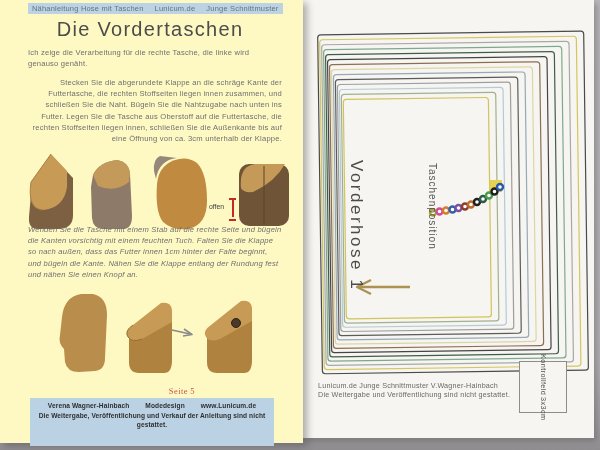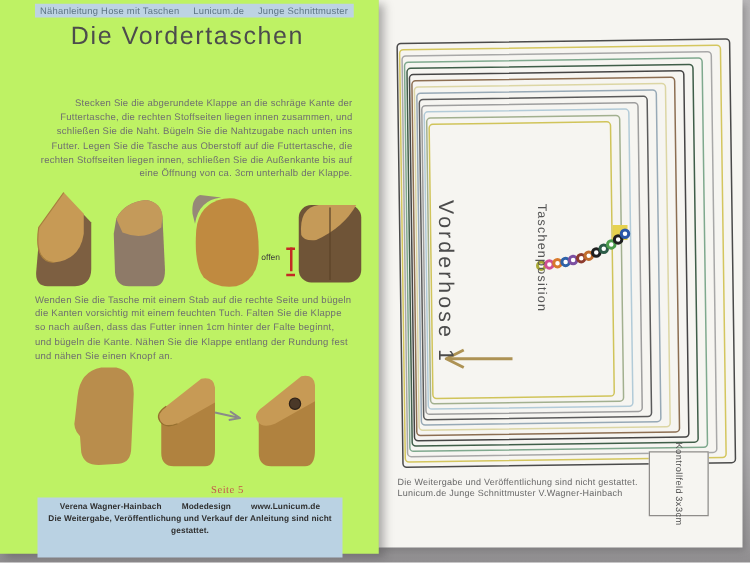--- a/index.html
+++ b/index.html
@@ -13,21 +13,21 @@
   
   .page{position:absolute;background:#f9f8f5;}
   .page.right{
     left:302px;top:0;width:291px;height:438px;
     background:#f6f5f1;border-left:1px solid #dddbd8;
     box-shadow:3px 3px 6px rgba(70,68,70,.35);
     z-index:1;
   }
   .page.left{
     left:0;top:0;width:303px;height:443px;
-    background:#bef264;
+    background:#fef9c3;
     box-shadow:4px 3px 7px rgba(60,58,60,.4);
     z-index:3;
   }
   .rp-layer{position:absolute;left:0;top:0;width:600px;height:450px;z-index:2;pointer-events:none;}
 
   
   .headbar{
     position:absolute;left:28px;top:3px;
     background:#bdd3e3;color:#5d7584;
     font-size:7.5px;line-height:9px;padding:1px 4px;white-space:nowrap;
@@ -39,21 +39,21 @@
     position:absolute;left:0;top:18px;width:300px;margin:0;
     text-align:center;font-size:20px;font-weight:400;color:#4c4c4c;
     letter-spacing:1.3px;
   }
   .para{
     position:absolute;left:28px;width:254px;margin:0;
     font-size:7.6px;line-height:11.2px;color:#6f6f6f;letter-spacing:.2px;
   }
   .p1{top:47px;}
   .p2{top:77px;text-align:right;}
-  .p3{top:234px;}
+  .p3{top:224px;font-style:italic;}
   .photo{position:absolute;}
   .offen-label{
     position:absolute;left:209px;top:203px;
     font-size:6.8px;color:#3c3c3c;
   }
   .bracket{position:absolute;left:229px;top:198px;width:7px;height:19px;}
   .bracket::before{content:"";position:absolute;left:3px;top:0;width:2px;height:19px;background:#c32a24;}
   .bracket::after{content:"";position:absolute;left:0;top:0;width:7px;height:19px;
     border-top:2px solid #c32a24;border-bottom:2px solid #c32a24;}
   .seite{
@@ -136,33 +136,34 @@
 
     <div class="vtext vorderhose">Vorderhose 1</div>
     <div class="vtext taschenpos">Taschenposition</div>
 
     <div class="kontrollfeld">
       <span>Kontrollfeld</span>
       <span>3x3cm</span>
     </div>
 
     <div class="rp-footer">
+      <div>Lunicum.de Junge Schnittmuster V.Wagner-Hainbach</div>
       <div>Die Weitergabe und Veröffentlichung sind nicht gestattet.</div>
-      <div>Lunicum.de Junge Schnittmuster V.Wagner-Hainbach</div>
     </div>
   </div>
 
   <div class="page left">
 
     <div class="headbar">
       <span>Nähanleitung Hose mit Taschen</span><span>Lunicum.de</span><span>Junge Schnittmuster</span>
     </div>
 
     <h1 class="title">Die Vordertaschen</h1>
 
+    <p class="para p1">Ich zeige die Verarbeitung für die rechte Tasche, die linke wird genauso genäht.</p>
     <p class="para p2">Stecken Sie die abgerundete Klappe an die schräge Kante der Futtertasche, die rechten Stoffseiten liegen innen zusammen, und schließen Sie die Naht. Bügeln Sie die Nahtzugabe nach unten ins Futter. Legen Sie die Tasche aus Oberstoff auf die Futtertasche, die rechten Stoffseiten liegen innen, schließen Sie die Außenkante bis auf eine Öffnung von ca. 3cm unterhalb der Klappe.</p>
 
     <svg class="photo" style="left:22px;top:152px" width="56" height="80" viewBox="0 0 56 80">
       <path d="M29,3 L51,26 L51,63 Q51,76 38,77 L16,77 Q6,77 7,65 L10,30 Z" fill="#7d5f41"></path>
       <path d="M29,2 L9,30 Q5,57 21,58 Q42,56 45,35 L45,19 Z" fill="#c79a55"></path>
       <path d="M29,2 L9,30 Q5,57 21,58" fill="none" stroke="#a87f3f" stroke-width="1"></path>
     </svg>
     <svg class="photo" style="left:85px;top:153px" width="52" height="78" viewBox="0 0 52 78">
       <path d="M32,7 Q14,9 8,22 L6,34 L7,65 Q8,76 18,76 L38,76 Q47,76 47,63 L45,21 Q44,9 32,7 Z" fill="#8e7a68"></path>
       <path d="M32,7 Q14,9 8,22 L13,33 Q30,40 44,29 L45,20 Q44,9 32,7 Z" fill="#c49a5a"></path>

